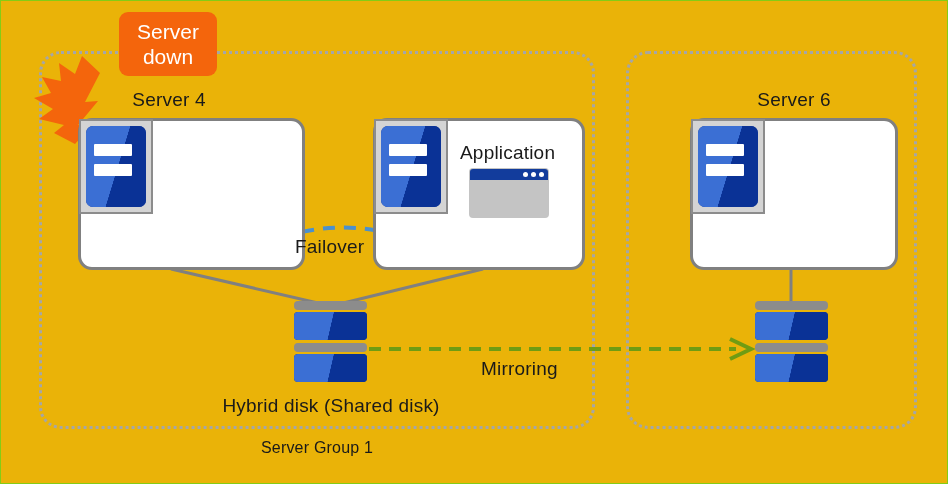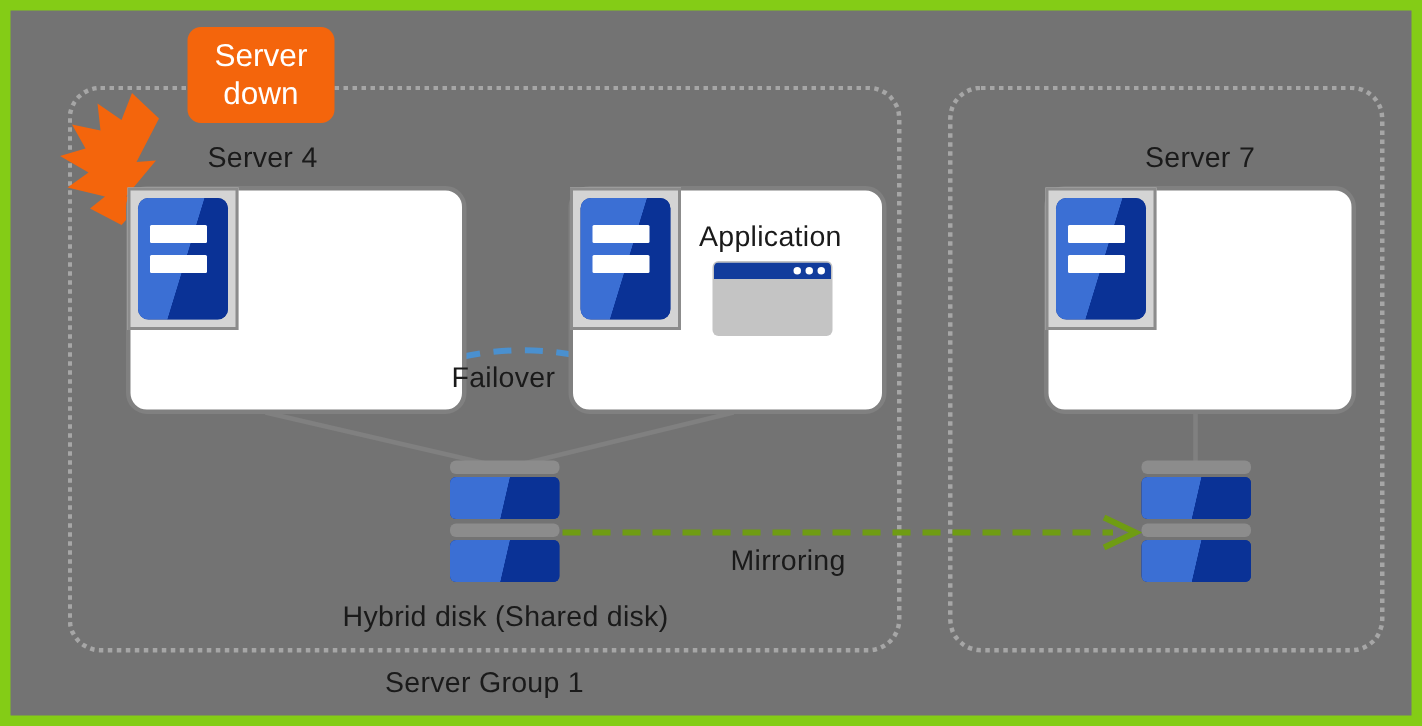--- a/index.html
+++ b/index.html
@@ -7,22 +7,22 @@
     padding: 0;
     background: #ffffff;
   }
   body {
     font-family: "Liberation Sans", sans-serif;
   }
   #canvas {
     position: relative;
     width: 948px;
     height: 484px;
-    background: #737373;
-    border: 7px solid #84cc16;
+    background: #eab308;
+    border: 1px solid #84cc16;
     box-sizing: border-box;
     overflow: hidden;
   }
   .abs { position: absolute; }
 
   
   .group-box {
     border: 3px dotted #a6a6a6;
     border-radius: 22px;
     box-sizing: border-box;
@@ -37,21 +37,21 @@
     background: #ffffff;
   }
 
   
   .label {
     color: #1a1a1a;
     font-size: 19px;
     white-space: nowrap;
     letter-spacing: 0.2px;
   }
-  .label.group-label { font-size: 19px; }
+  .label.group-label { font-size: 16px; }
   .label.center { text-align: center; }
 
   
   .server-icon {
     background: #d4d4d4;
     border: 2px solid #8c8c8c;
     box-sizing: border-box;
     padding: 5px;
   }
   .server-icon .body {
@@ -194,21 +194,21 @@
   <div class="abs label" style="left:459px; top:141px;">Application</div>
 
   <div class="abs app-win" style="left:469px; top:168px; width:78px; height:48px;">
     <div class="titlebar">
       <span class="dot"></span>
       <span class="dot"></span>
       <span class="dot"></span>
     </div>
   </div>
 
-  <div class="abs label center" style="left:733px; top:88px; width:120px;">Server 7</div>
+  <div class="abs label center" style="left:733px; top:88px; width:120px;">Server 6</div>
 
   <div class="abs server-box" style="left:689px; top:117px; width:208px; height:152px;"></div>
 
   <div class="abs server-icon" style="left:690px; top:118px; width:74px; height:95px;">
     <div class="body">
       <div class="bar b1"></div>
       <div class="bar b2"></div>
     </div>
   </div>
 

